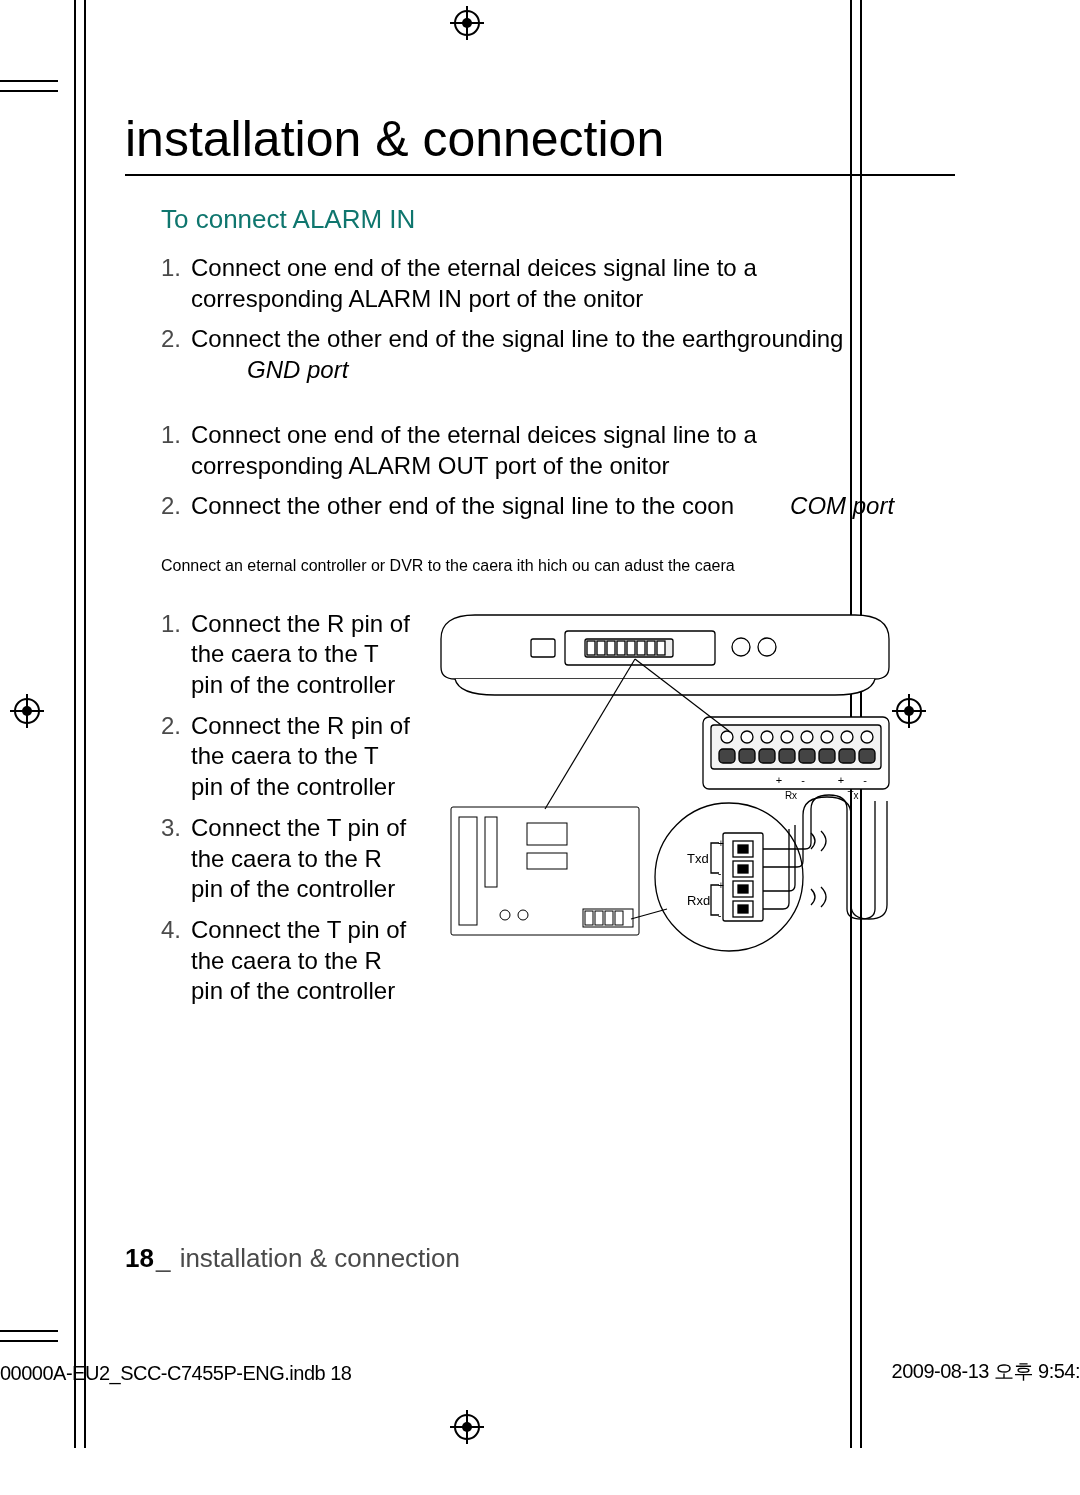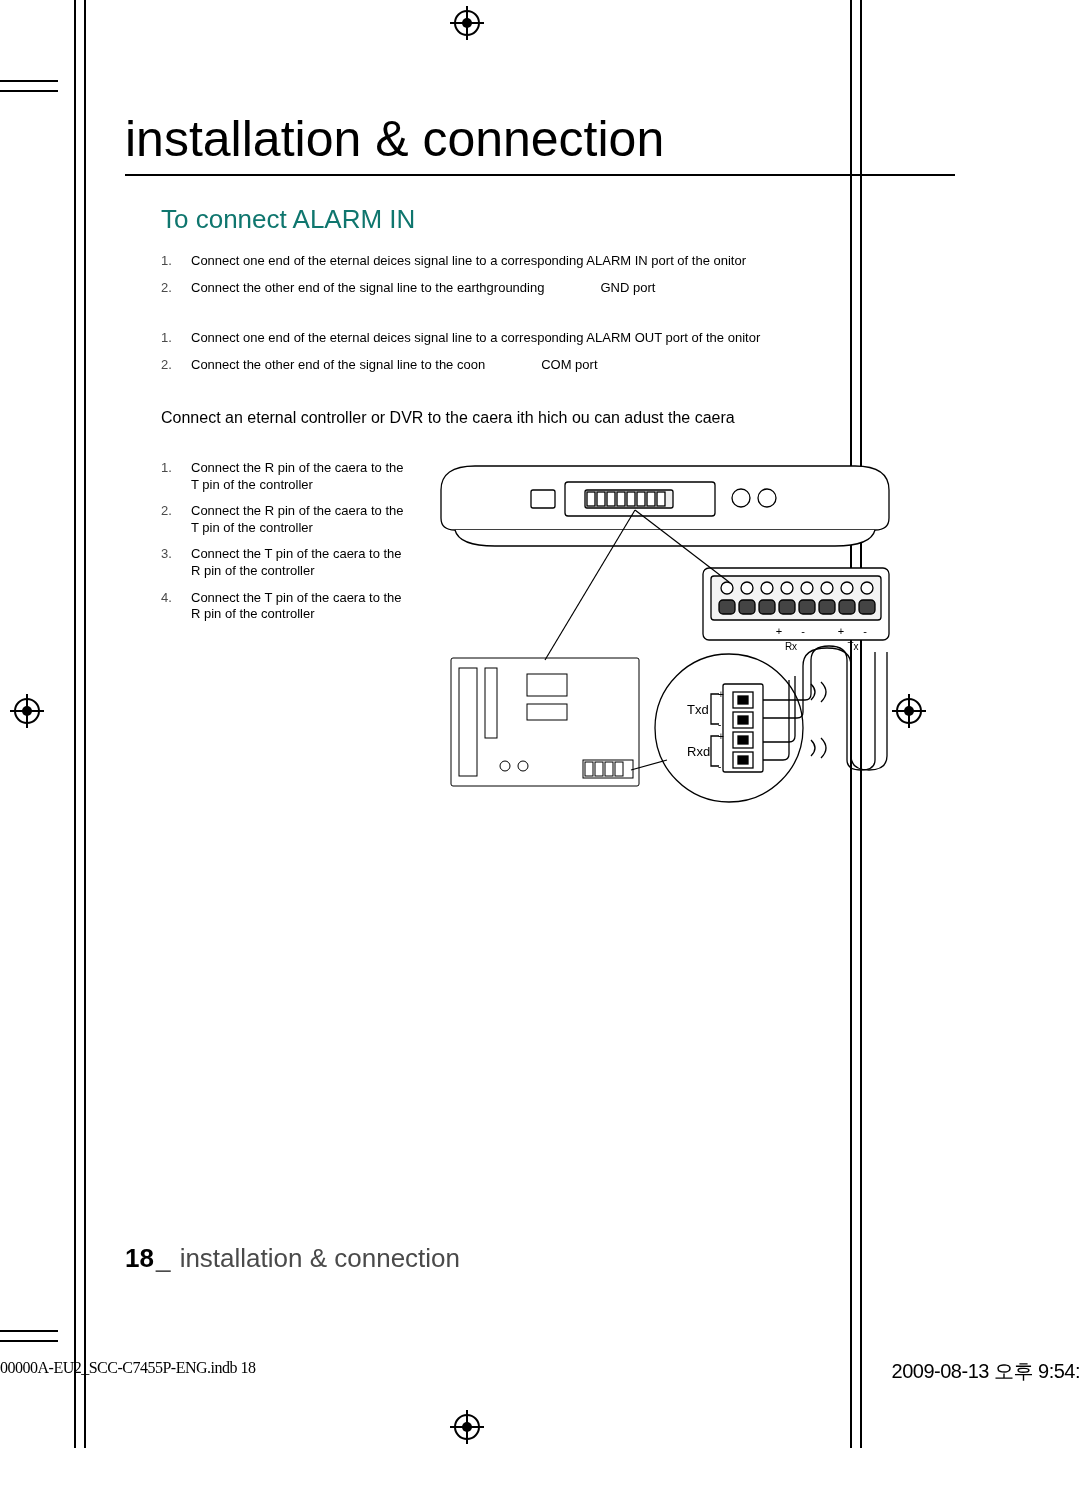--- a/index.html
+++ b/index.html
@@ -33,44 +33,44 @@
 
   .section { margin-left: 36px; margin-bottom: 34px; }
   .subhead {
     font-family: "Helvetica Neue", Helvetica, Arial, sans-serif;
     font-weight: 300;
     font-size: 26px;
     color: #0f766e;
     margin-bottom: 18px;
     letter-spacing: 0px;
   }
-  ol.steps { list-style: none; counter-reset: step; font-size: 13px; line-height: 1.28; }
+  ol.steps { list-style: none; counter-reset: step; font-size: 24px; line-height: 1.28; }
   ol.steps > li { counter-increment: step; position: relative; padding-left: 30px; margin-bottom: 10px; font-family: "Arial Narrow", Arial, sans-serif; font-stretch: condensed; letter-spacing:0px;}
   ol.steps > li::before {
     content: counter(step) ".";
     position: absolute; left: 0; top: 0;
     font-family: Arial, sans-serif; font-weight: 400;
     color:#4a4a4a;
   }
-  .steps .portref { display:inline-block; margin-left: 56px; font-family: Arial, sans-serif; letter-spacing:0px;}
+  .steps .portref { display:inline-block; margin-left: 56px; font-family: Arial, sans-serif; letter-spacing:0px;font-style:italic;}
   .para { font-size: 16px; line-height: 1.28; margin-bottom: 32px; font-family: "Arial Narrow", Arial, sans-serif; font-stretch: condensed; margin-left:0px;}
 
   .twocol { display: flex; gap: 24px; justify-content: center; }
   .twocol .left { flex: 0 0 250px; }
   .twocol .right { flex: 1; }
 
   
   .diagram { border: 0; width: 460px; height: 360px; position: relative; }
 
   .footer { position: absolute; left: 125px; bottom: 117px; font-size: 26px; font-family: Helvetica, Arial, sans-serif; }
   .footer .pn { font-weight: 700; }
   .footer .sep { margin: 0 2px; color:#4a4a4a;}
   .footer .sect { color: #4a4a4a; font-weight: 300; }
 
-  .indb { position: absolute; left: 0; bottom: 14px; font-size: 16px; font-family: Liberation Serif, serif; letter-spacing: -0.5px; }
+  .indb { position: absolute; left: 0; bottom: 6px; font-size: 20px; font-family: Liberation Sans, sans-serif; letter-spacing: -0.5px; }
   .stamp { position: absolute; right: 0; bottom: 6px; font-size: 20px; font-family: Arial, sans-serif; letter-spacing: -0.5px; }
 
 </style>
 </head>
 <body>
 
 <div class="page">
 
   <div class="vline l1"></div>
   <div class="vline l2"></div>

